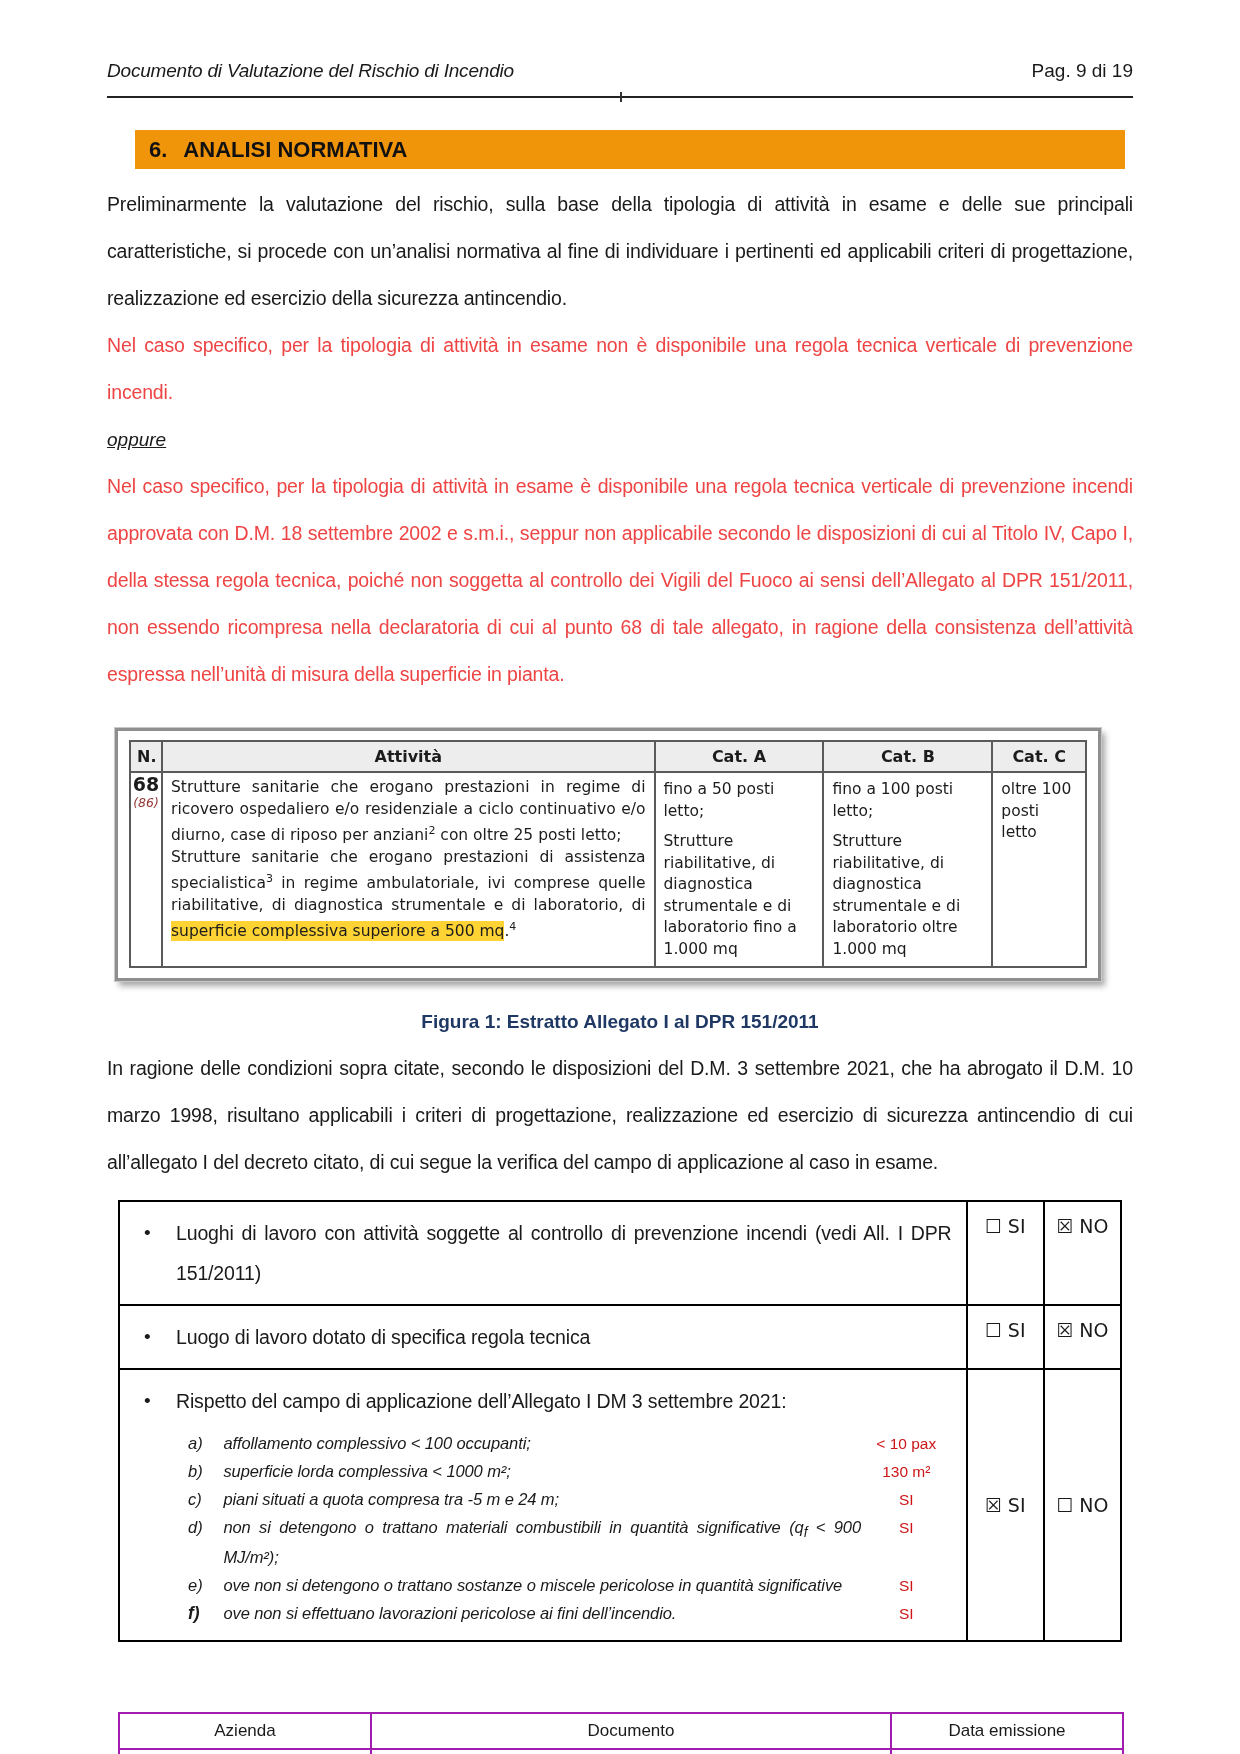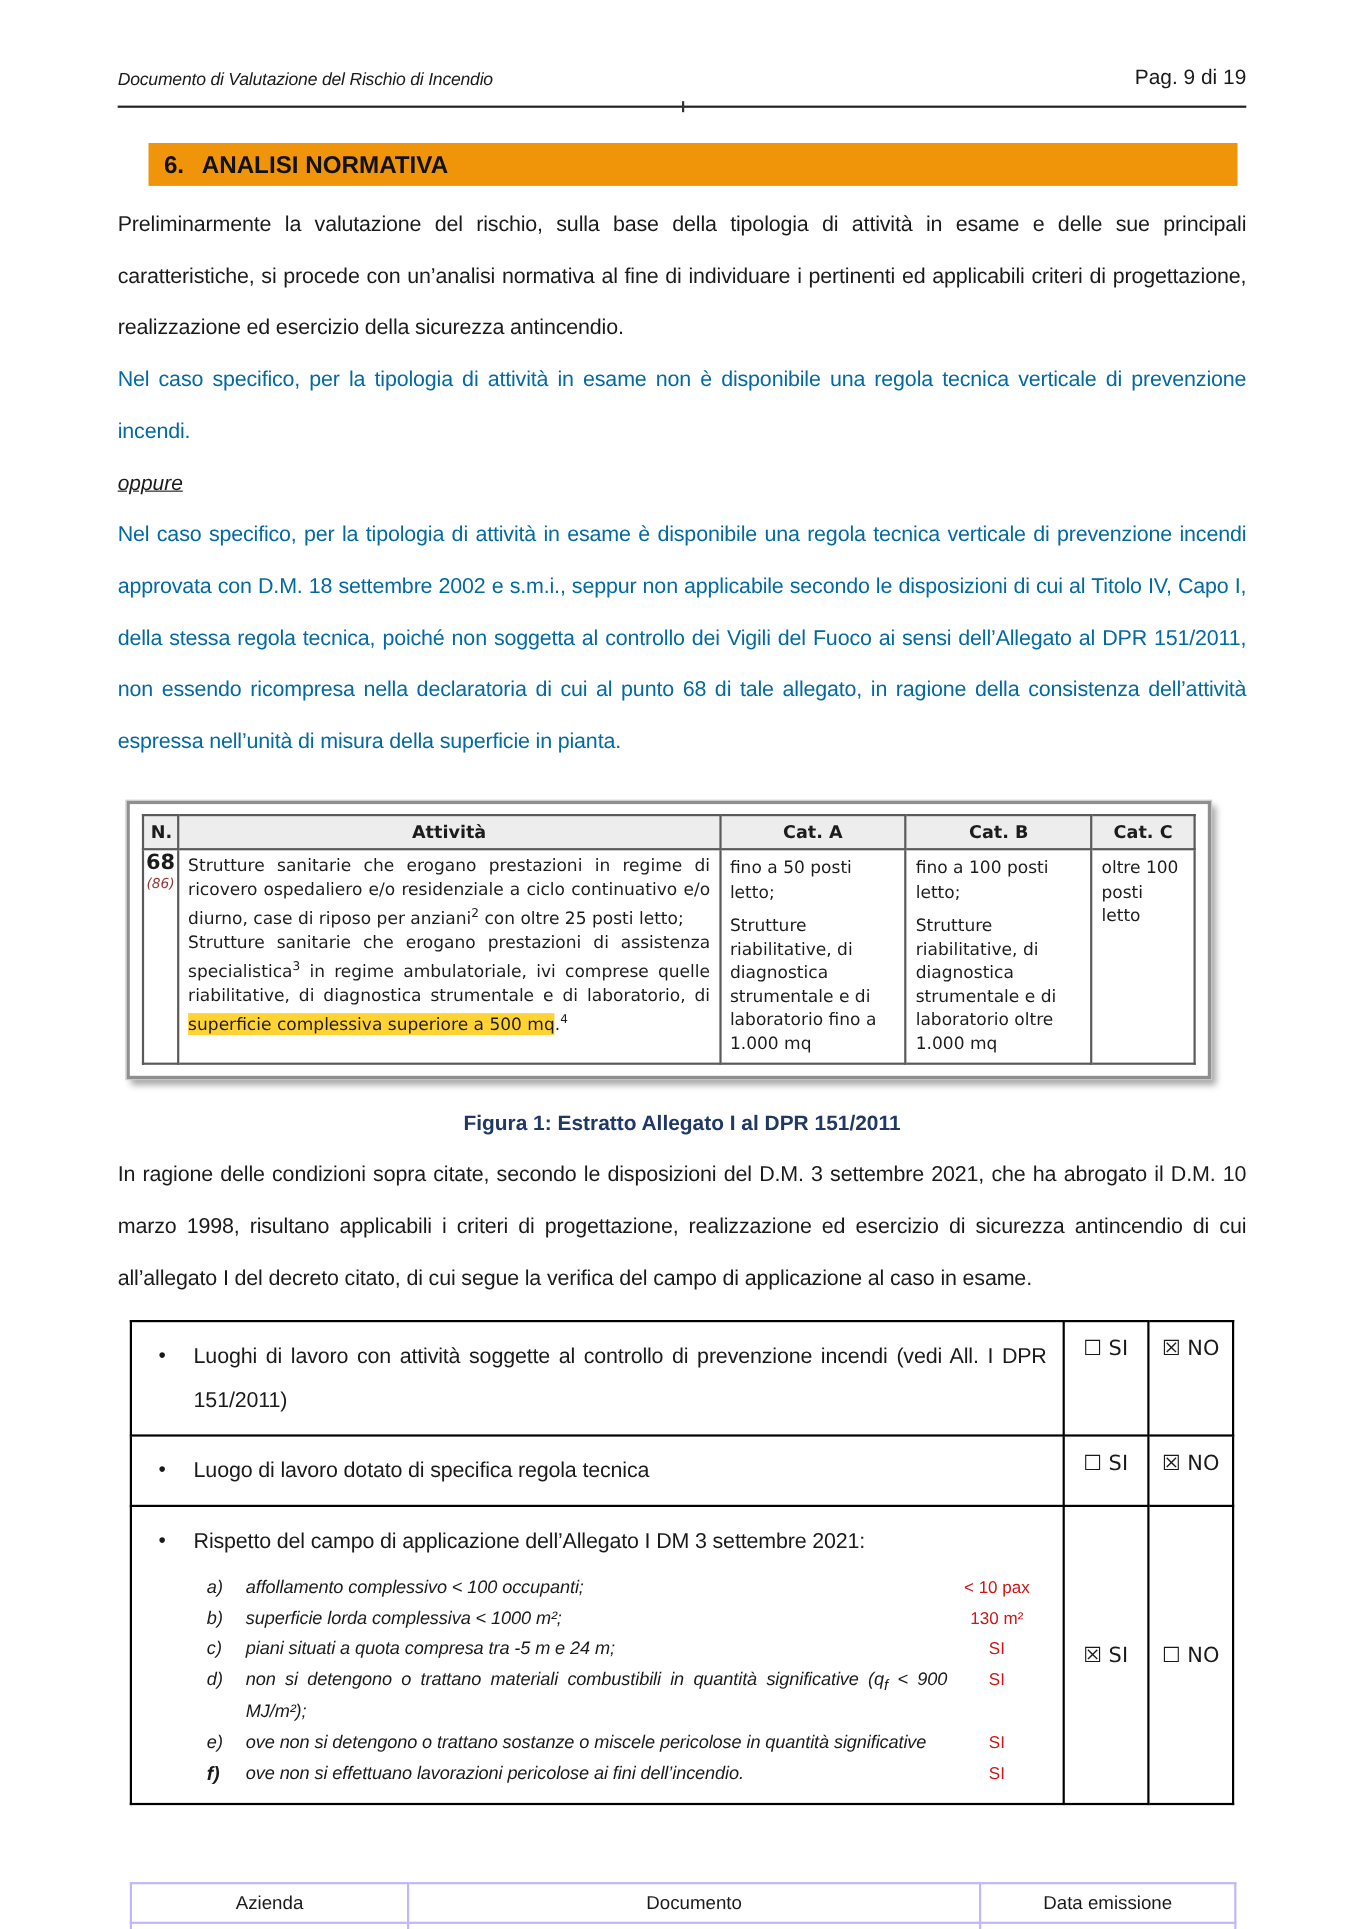--- a/index.html
+++ b/index.html
@@ -17,41 +17,41 @@
   .doc-header {
     display:flex; justify-content:space-between; align-items:flex-end;
     padding-bottom:14px;
     border-bottom:2px solid #222;
     position:relative;
   }
   .doc-header .tick {
     position:absolute; left:50%; bottom:-6px;
     width:2px; height:10px; background:#333;
   }
-  .doc-header-title { font-style:italic; font-size:16px; letter-spacing:-0.2px; }
+  .doc-header-title { font-style:italic; font-size:19px; letter-spacing:-0.2px; }
   .doc-header-page { font-size:19px; }
 
   
   .heading-bar {
     margin:32px 8px 0 28px;
     background:#F0940A;
     height:39px;
     display:flex; align-items:center;
     padding-left:14px;
     font-size:22px; font-weight:bold; color:#111;
   }
   .heading-bar .sec-num { margin-right:16px; }
 
   
   .body-copy { margin-top:12px; }
   .para {
     font-size:19.5px; line-height:47px;
     text-align:justify; letter-spacing:-0.15px;
   }
-  .para.red { color:#0369a1; }
+  .para.red { color:#ef4444; }
   .oppure {
     font-size:19px; line-height:47px;
     font-style:italic; text-decoration:underline;
     text-align:left;
   }
 
   
   .fig-frame {
     margin:30px 0 0 8px;
     width:986px;
@@ -119,21 +119,21 @@
   }
 
   
   table.doc-footer {
     border-collapse:collapse;
     margin:70px 0 0 11px;
     width:1004px;
     table-layout:fixed;
   }
   table.doc-footer td {
-    border:2px solid #c4b5fd; text-align:center;
+    border:2px solid #a21caf; text-align:center;
     font-size:17px; padding:7px 6px;
   }
   td.ft-azienda { width:252px; }
   td.ft-doc { width:520px; }
   td.ft-data { width:232px; }
   .ft-val { padding:10px 6px 11px 6px !important; }
   .red-bold { color:#E3131B; font-weight:bold; }
   .italic { font-style:italic; }
 </style>
 </head>

